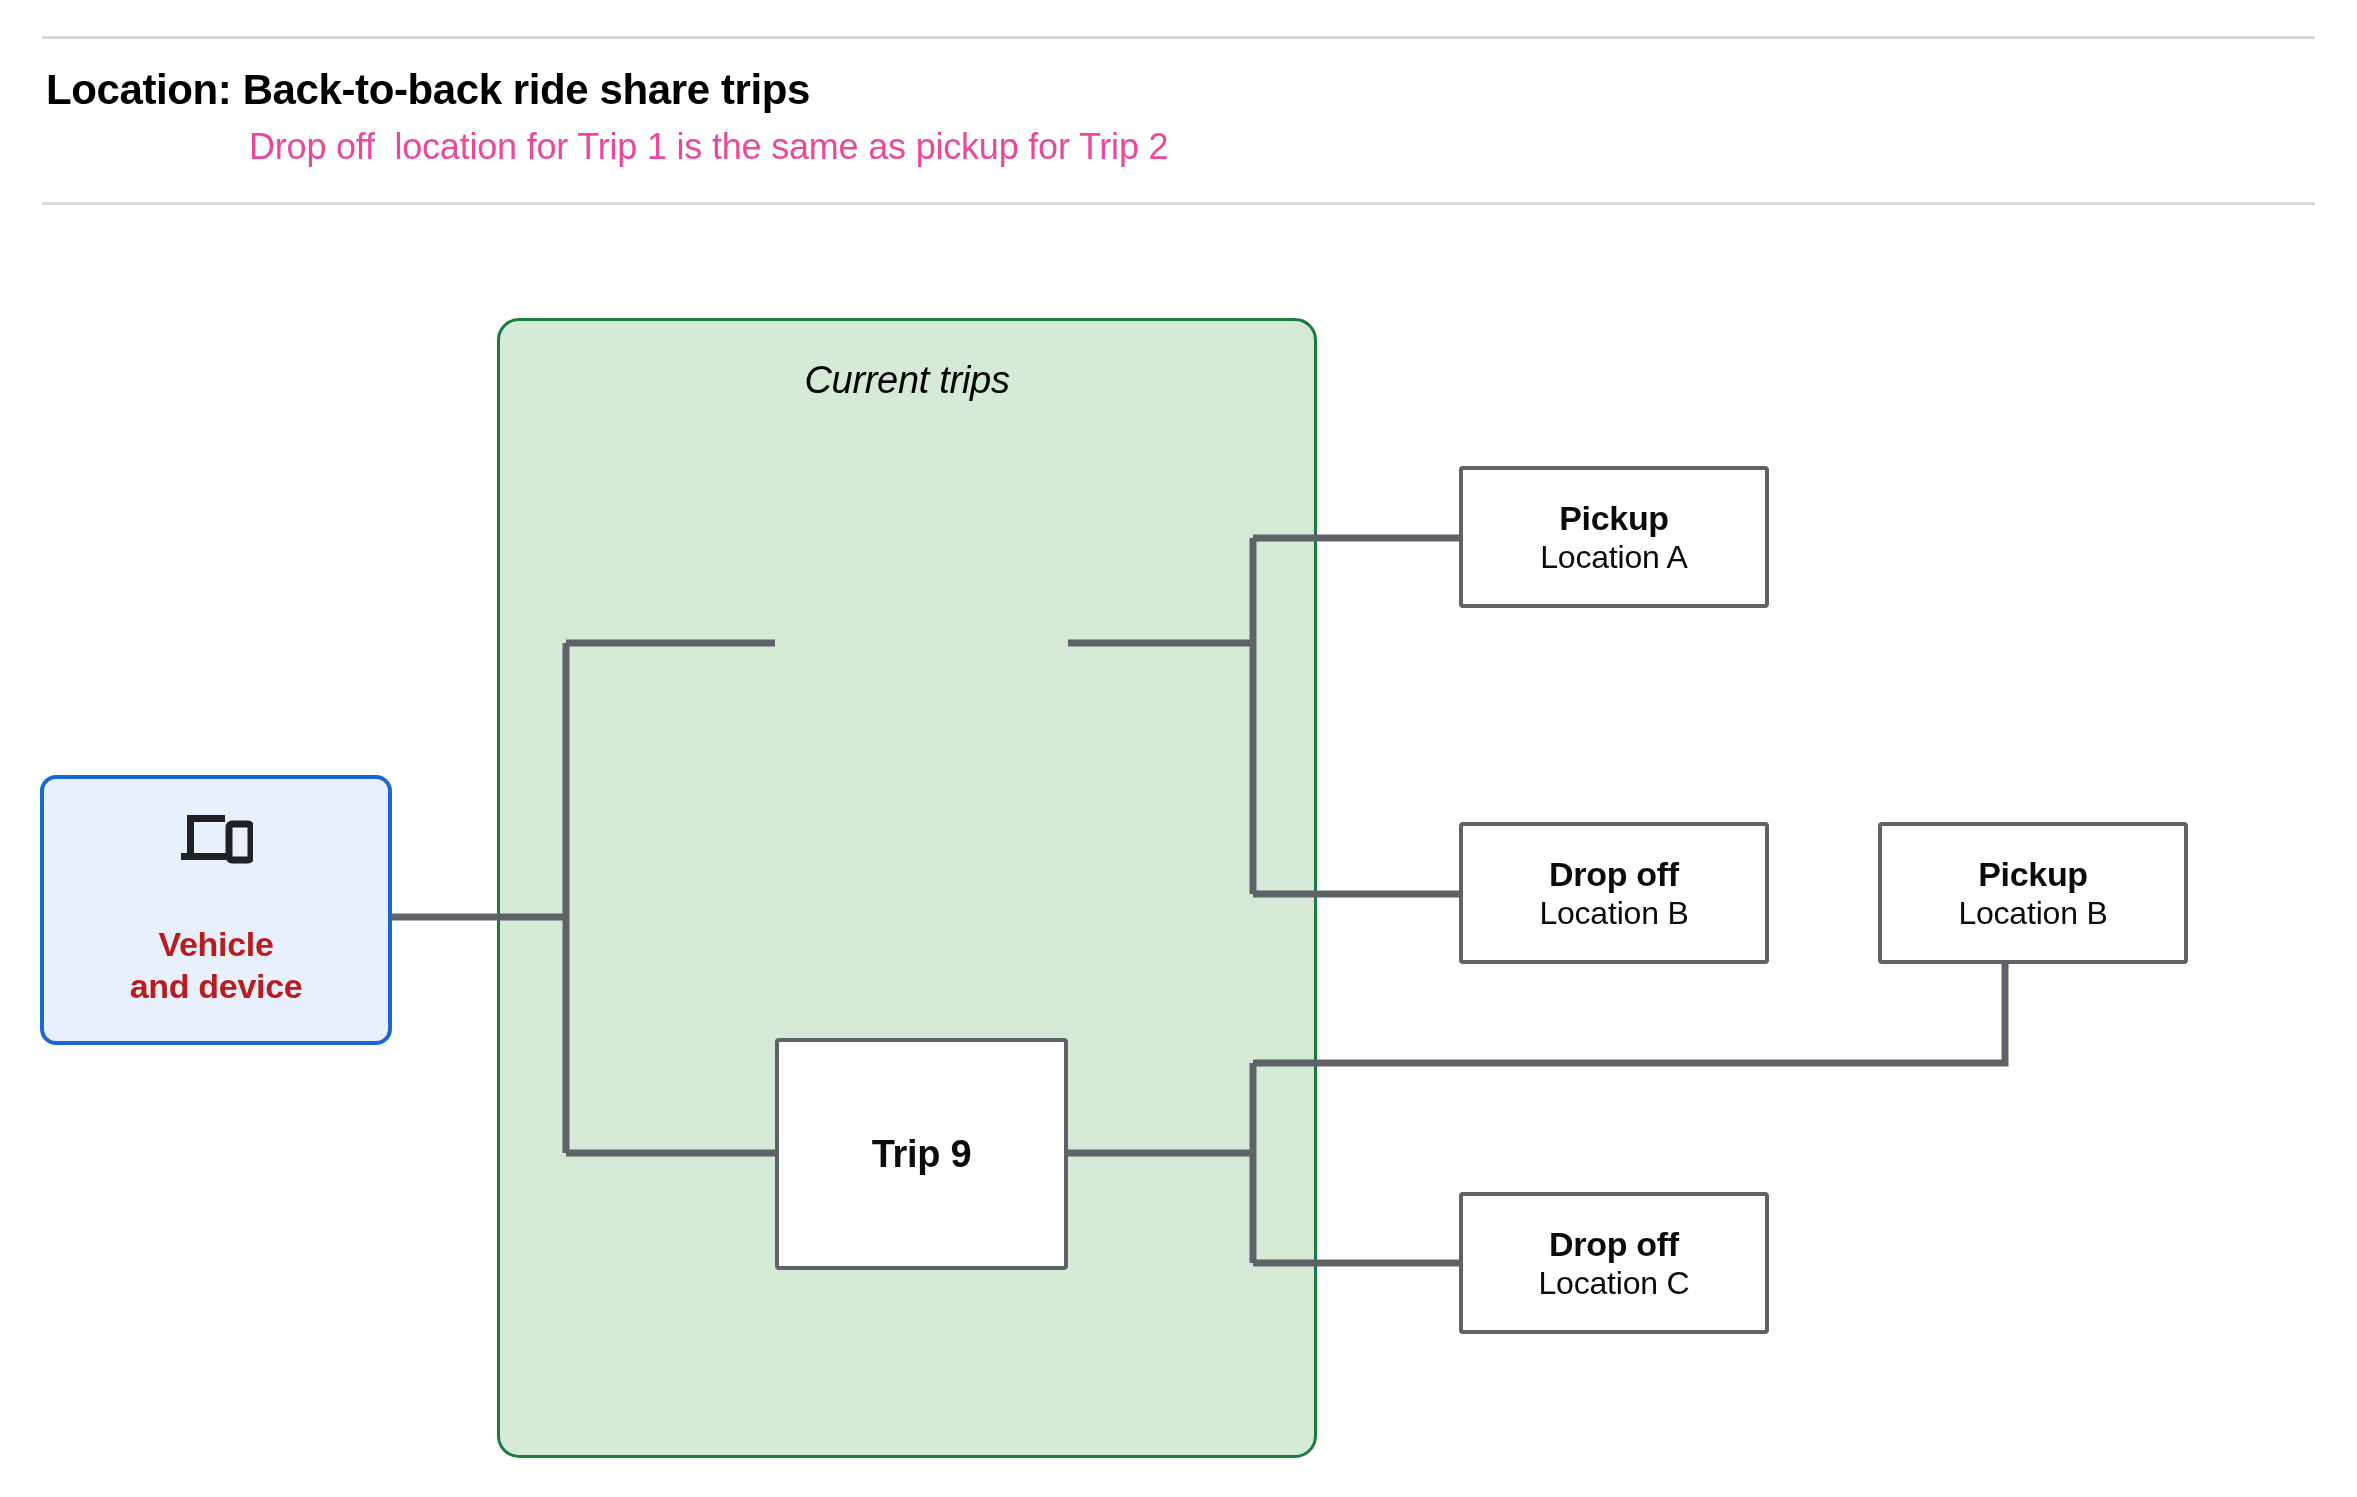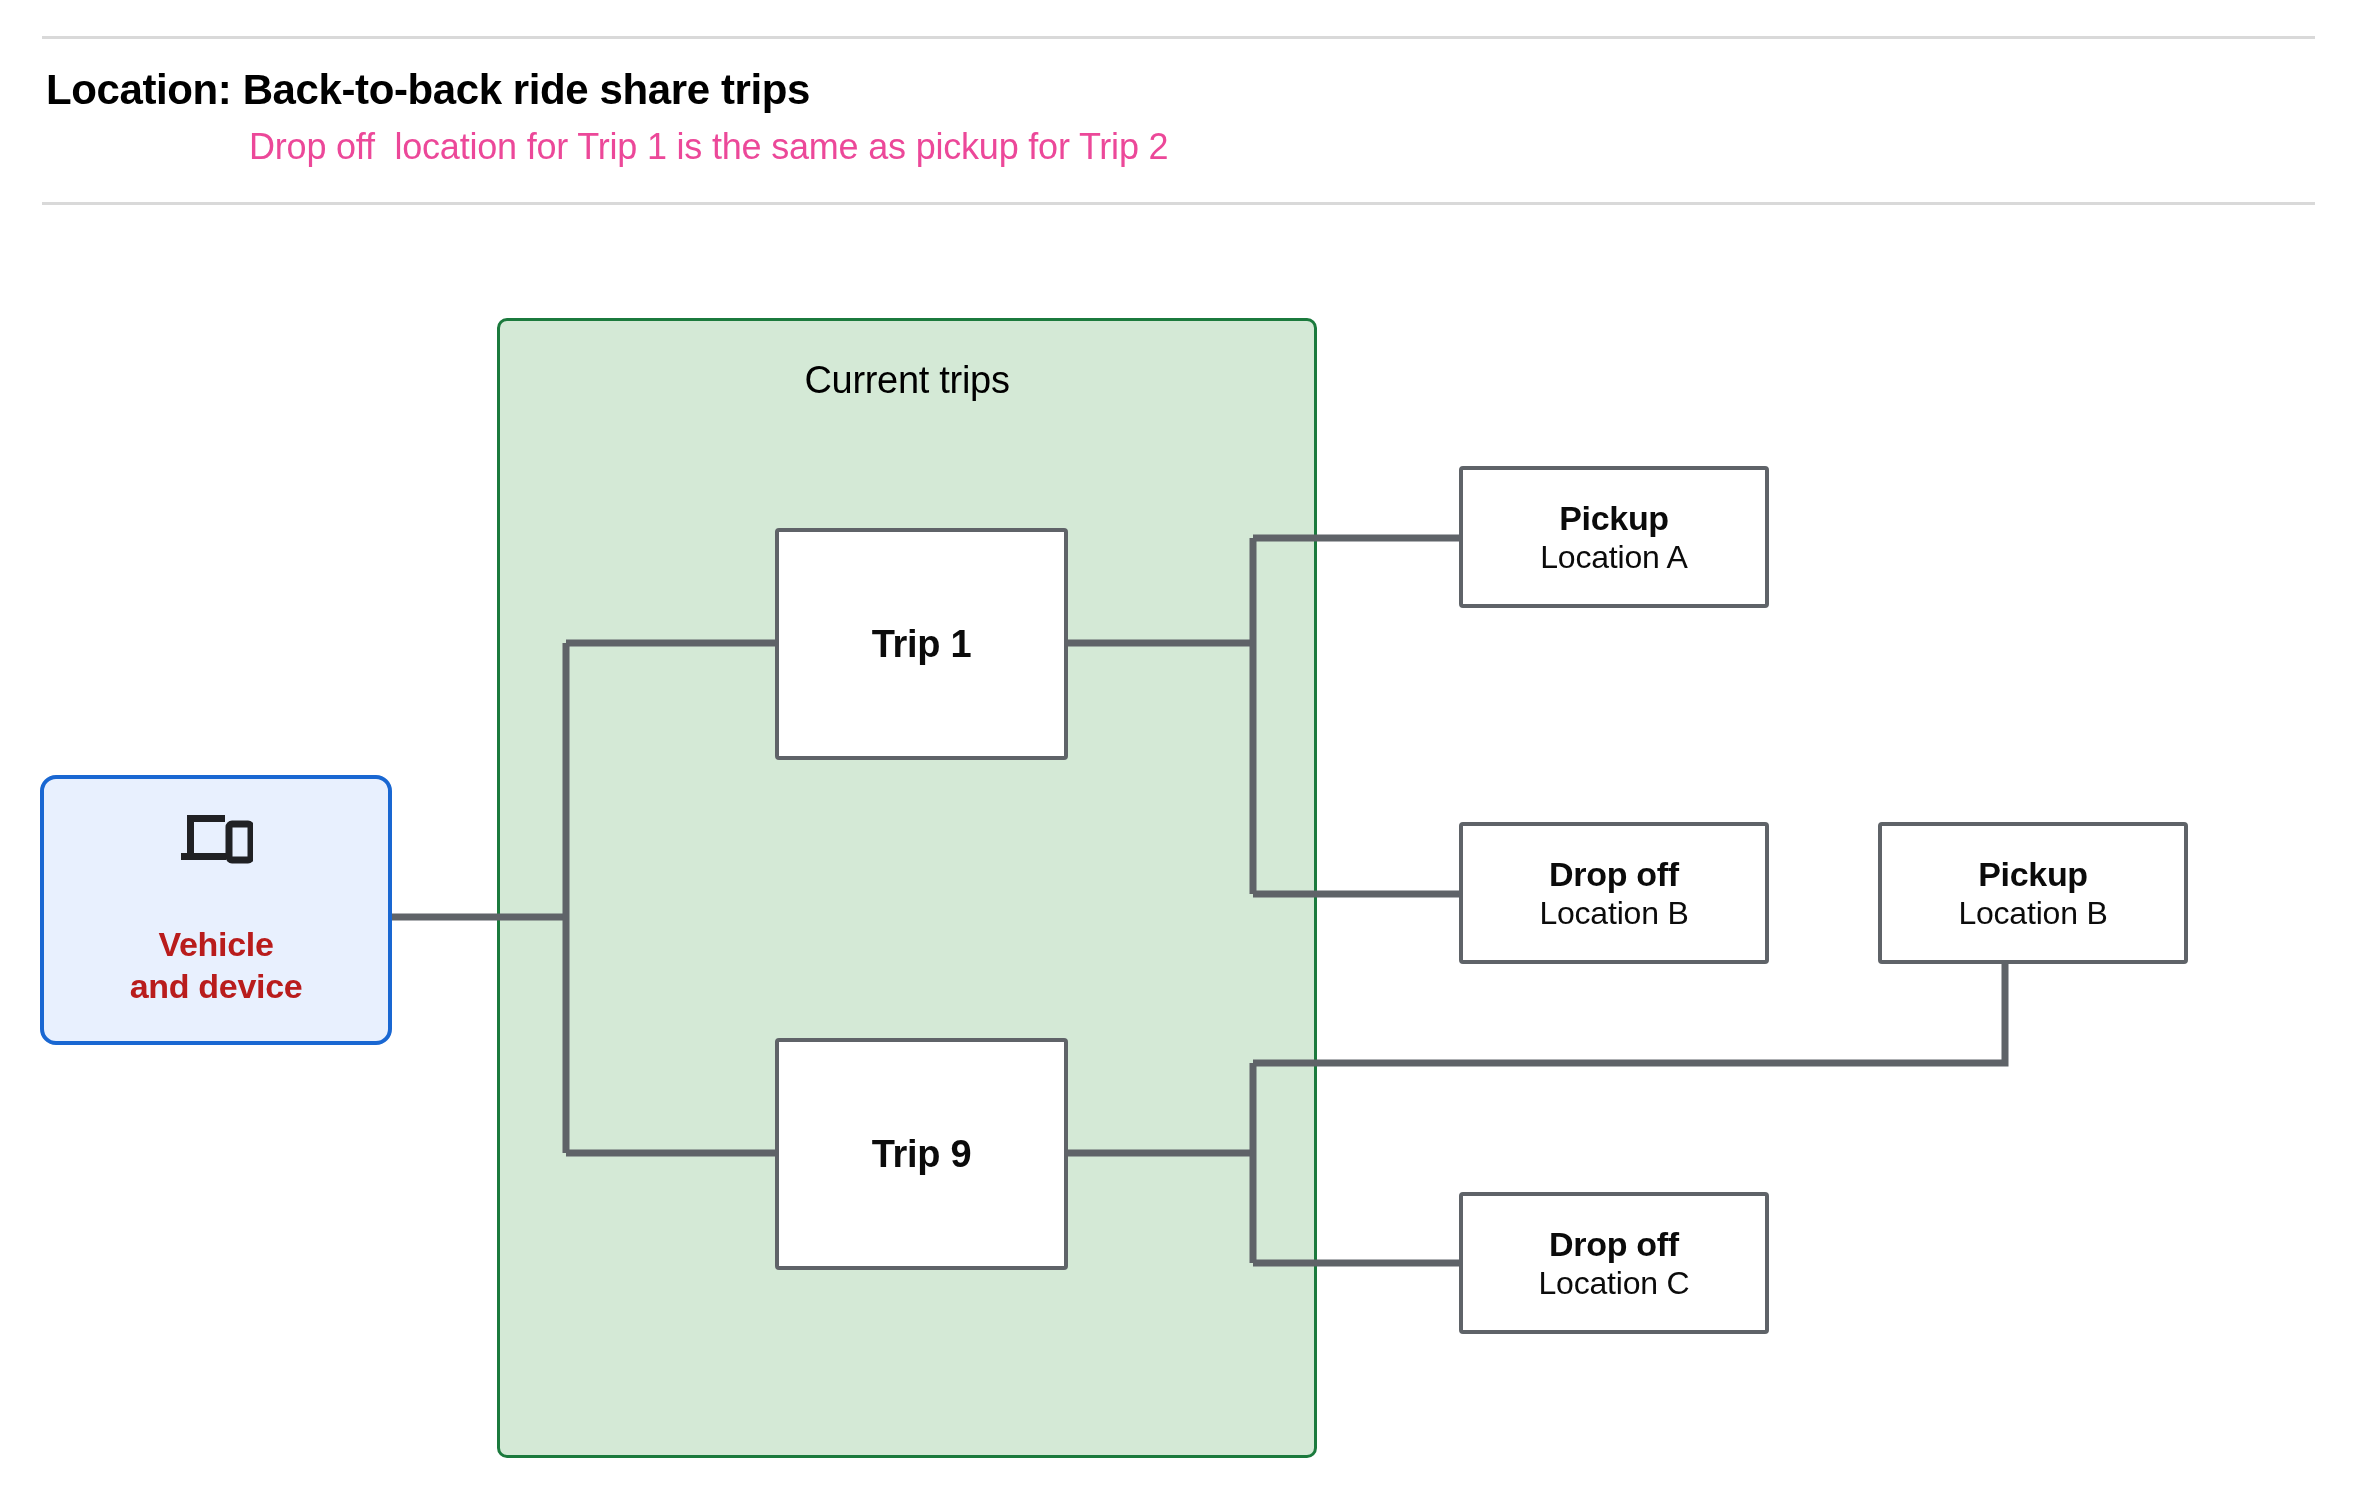--- a/index.html
+++ b/index.html
@@ -47,22 +47,23 @@
     font-size: 36px;
     font-weight: normal;
     color: #ec4899;
     letter-spacing: -0.2px;
     white-space: pre;
   }
 
   
   .panel {
     position: absolute;
-    border-radius: 10px;
+    border-radius: 22px;
     box-sizing: border-box;
+    font-style: italic;
   }
   #panel-current-trips {
     left: 497px;
     top: 318px;
     width: 820px;
     height: 1140px;
     background: #d4e9d6;
     border: 3px solid #1b7a3d;
   }
   #panel-trip-waypoints {
@@ -212,23 +213,20 @@
     <svg id="vehicle-icon" viewBox="0 0 74 58" xmlns="http://www.w3.org/2000/svg">
 
       <path d="M8 2 h38 v7 H15 v31 h32 v7 H2 v-7 h6 Z" fill="#202124"></path>
 
       <rect x="50" y="11" width="22" height="36" rx="3" fill="none" stroke="#202124" stroke-width="7"></rect>
     </svg>
     <div id="vehicle-label">Vehicle
 and device</div>
   </div>
 
-  <div class="node" id="node-trip-1">
-    <div class="node-title">Trip 1</div>
-  </div>
   <div class="node" id="node-trip-2">
     <div class="node-title">Trip 9</div>
   </div>
 
   <div class="node" id="node-pickup-a">
     <div class="node-title">Pickup</div>
     <div class="node-sub">Location A</div>
   </div>
 
   <div class="node" id="node-dropoff-b">

